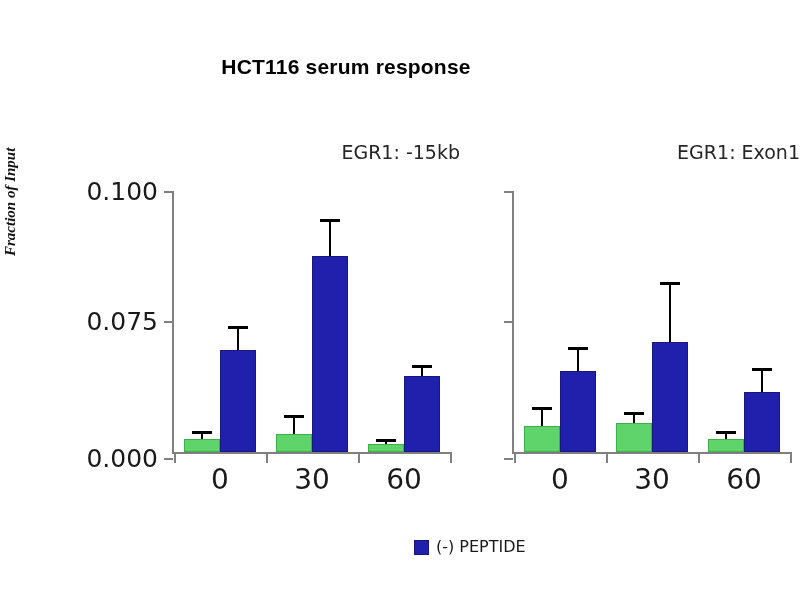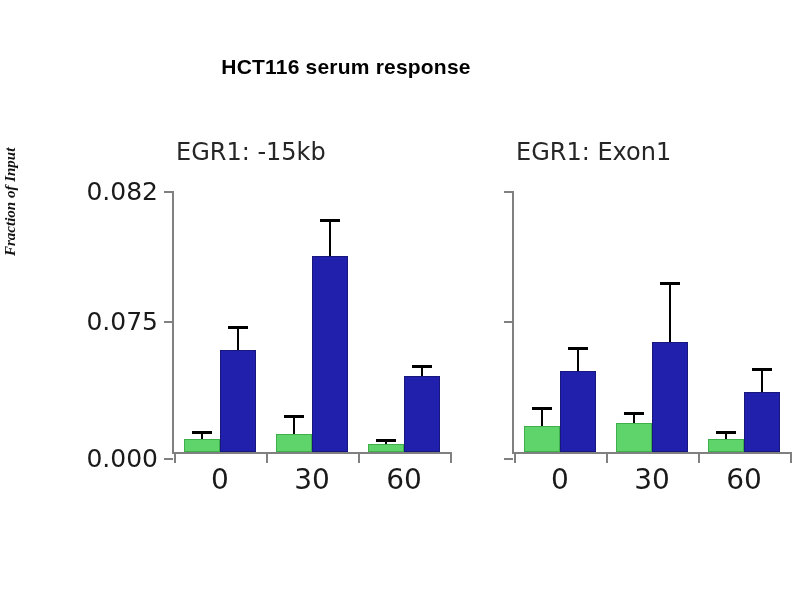--- a/index.html
+++ b/index.html
@@ -39,25 +39,25 @@
   .panel {
     position: absolute;
     top: 140px;
   }
   #panel-left  { left: 160px; width: 300px; }
   #panel-right { left: 500px; width: 300px; }
 
   .panel-title {
     position: absolute;
     top: 0;
-    left: 16px;
+    left: 0;
     width: 300px;
-    text-align: left;
-    font-family: "DejaVu Sans", sans-serif;
-    font-size: 24px;
+    text-align: right;
+    font-family: "DejaVu Sans", sans-serif;
+    font-size: 19px;
     line-height: 24px;
     color: #262626;
   }
 
   
   .plot {
     position: absolute;
     top: 46px;      
     left: 0;
     width: 300px;
@@ -230,21 +230,21 @@
 <div id="ylabel">Fraction of Input</div>
 
 <div class="panel" id="panel-left">
   <div class="panel-title">EGR1: -15kb</div>
 
   <div class="plot">
     <div class="axis-v"></div>
     <div class="axis-h"></div>
 
     <div class="ytick t100">
-      <span class="ytick-label">0.082</span>
+      <span class="ytick-label">0.100</span>
     </div>
     <div class="ytick t050">
       <span class="ytick-label">0.075</span>
     </div>
     <div class="ytick t000">
       <span class="ytick-label">0.000</span>
     </div>
 
     <div class="groups">
         <div class="group">
@@ -353,13 +353,17 @@
         <div class="xl">60</div>
       </div>
   <div class="xtick" style="left: 14px;"></div>
       <div class="xtick" style="left: 106px;"></div>
       <div class="xtick" style="left: 198px;"></div>
       <div class="xtick" style="left: 290px;"></div>
     </div>
 </div>
 
 <div id="legend">
+  <div class="legend-row">
+    <span class="legend-swatch blue"></span>
+    <span class="legend-label">(-) PEPTIDE</span>
+  </div>
 </div>
 
 </body></html>

